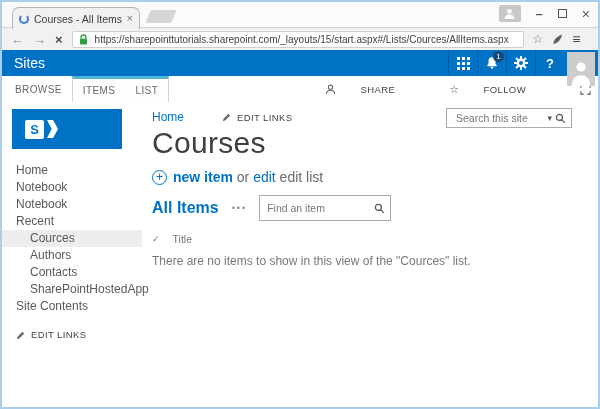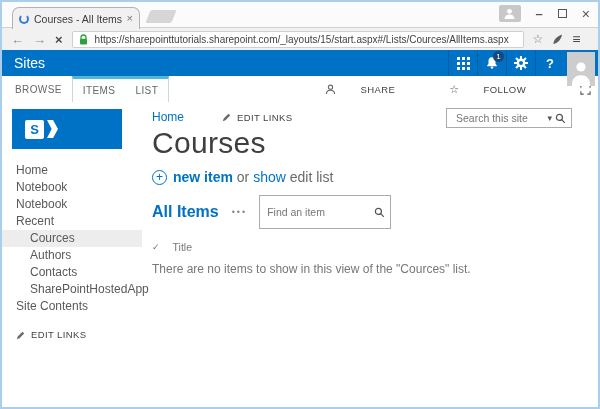--- a/index.html
+++ b/index.html
@@ -44,21 +44,21 @@
   .suite-cell { width:29px; display:flex; align-items:center; justify-content:center; border-left:1px solid rgba(0,0,0,.16); position:relative; }
   .badge { position:absolute; top:1px; right:2px; background:#17487b; color:#fff; font-size:8px; width:11px; height:11px; border-radius:50%; display:flex; align-items:center; justify-content:center; }
   .help-glyph { font-size:13px; font-weight:bold; }
   .avatar { position:absolute; right:3px; top:2px; width:28px; height:34px; background:#cdcdcd; z-index:6; display:flex; align-items:flex-end; justify-content:center; overflow:hidden; }
 
   
   .ribbon { height:26px; background:#fff; display:flex; align-items:stretch; position:relative; font-size:10px; color:#666; letter-spacing:.4px; }
   .rtab-browse { display:flex; align-items:center; padding:0 10px 0 13px; }
   .context-group { display:flex; border:1px solid #d4d4d4; border-top:3px solid #52b7d6; border-bottom:none; background:#fdfefe; }
   .ctab { display:flex; align-items:center; padding:0 10px; }
-  .ribbon-right { position:absolute; right:7px; top:0; height:100%; display:flex; align-items:center; gap:24px; font-size:9.5px; color:#444; }
+  .ribbon-right { position:absolute; right:7px; top:8px; height:100%; display:flex; align-items:flex-start; gap:24px; font-size:9.5px; color:#444; }
   .follow-star { font-size:11px; color:#666; line-height:1; }
   .rr-gap { width:6px; }
 
   
   .content { display:flex; height:305px; }
   .sidebar { width:140px; flex-shrink:0; padding-top:7px; }
   .logo { width:110px; height:40px; background:#0072c6; margin-left:10px; display:flex; align-items:center; padding-left:13px; gap:3px; }
   .logo-s { width:19px; height:19px; background:#fff; border-radius:2px; color:#0072c6; font-weight:bold; font-size:13px; display:flex; align-items:center; justify-content:center; }
   .logo-chev { width:11px; height:18px; background:#fff; clip-path:polygon(0 0,55% 0,100% 50%,55% 100%,0 100%,42% 50%); }
   .nav { margin-top:13px; font-size:12px; color:#595959; }
@@ -76,21 +76,21 @@
   input::placeholder { color:#767676; opacity:1; }
   .caret-glyph { font-size:9px; color:#555; line-height:1; }
   .page-title { font-size:30px; line-height:30px; color:#3f3f3f; font-weight:300; margin-top:4px; letter-spacing:.3px; }
   .new-item-row { margin-top:11px; display:flex; align-items:center; gap:6px; font-size:14px; color:#6a6a6a; }
   .plus-circle { width:15px; height:15px; border:1px solid #0072c6; border-radius:50%; color:#0072c6; display:flex; align-items:center; justify-content:center; font-size:12px; line-height:1; flex-shrink:0; }
   .new-item-link { color:#0072c6; font-weight:bold; }
   .edit-link { color:#0072c6; }
   .view-row { margin-top:10px; display:flex; align-items:center; }
   .view-current { font-size:16px; color:#0072c6; font-weight:bold; }
   .dots { margin:0 12px 0 13px; color:#8a8a8a; font-size:9px; letter-spacing:2px; }
-  .find-box { width:132px; height:34px; border:1px solid #ababab; background:#fff; display:flex; align-items:center; padding:0 5px; }
+  .find-box { width:132px; height:26px; border:1px solid #ababab; background:#fff; display:flex; align-items:center; padding:0 5px; }
   .find-box input { border:none; outline:none; flex:1; width:85px; font-size:10.5px; color:#444; font-family:inherit; background:transparent; }
   .table-header { margin-top:12px; display:flex; align-items:center; font-size:10.5px; color:#777; }
   .check-glyph { font-size:9px; }
   .col-title { margin-left:13px; }
   .empty-msg { margin-top:9px; font-size:12px; color:#777; }
 
   svg { display:block; }
 </style>
 </head>
 <body>
@@ -246,21 +246,21 @@
       </svg>
     </div>
 
     <div class="page-title" data-interactable="false">Courses</div>
 
     <div class="new-item-row">
       <span class="plus-circle" data-interactable="true">+</span>
       <span>
         <span class="new-item-link" data-interactable="true">new item</span>
         <span data-interactable="false">or</span>
-        <span class="edit-link" data-interactable="true">show</span>
+        <span class="edit-link" data-interactable="true">edit</span>
         <span data-interactable="false">edit list</span>
       </span>
     </div>
 
     <div class="view-row">
       <span class="view-current" data-interactable="true">All Items</span>
       <span class="dots" data-interactable="true">•••</span>
       <div class="find-box" data-interactable="true">
         <input type="text" data-interactable="true" placeholder="Find an item" style="">
         <svg width="11" height="11" viewBox="0 0 12 12" data-interactable="true">

